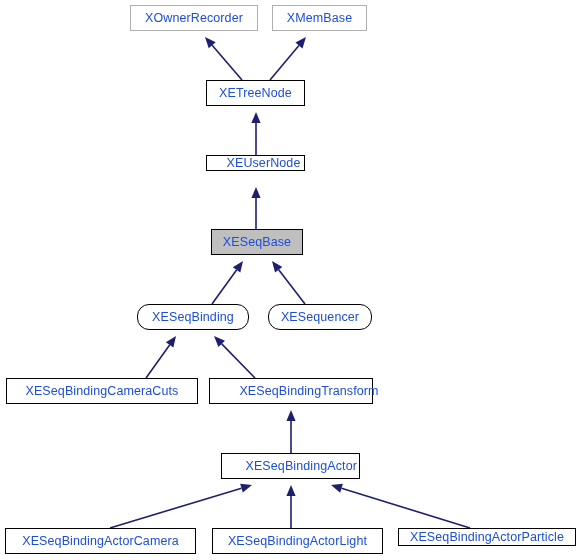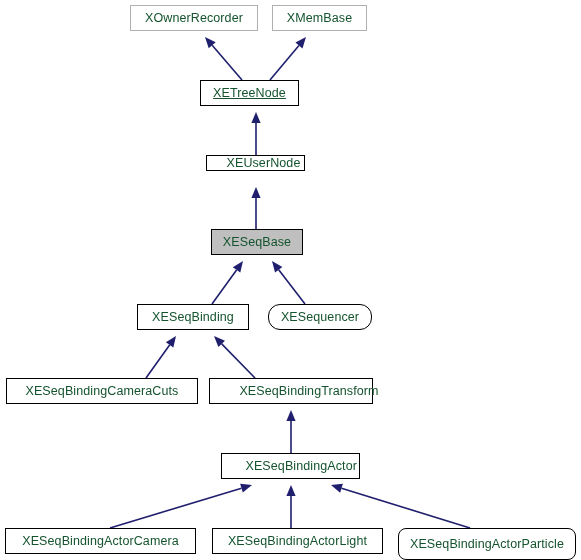--- a/index.html
+++ b/index.html
@@ -24,21 +24,21 @@
     pointer-events: none;
   }
   .node {
     position: absolute;
     box-sizing: border-box;
     display: flex;
     align-items: center;
     justify-content: center;
     background: #ffffff;
     border: 1px solid #000000;
-    color: #14532d;
+    color: #1d4ed8;
     font-size: 12.5px;
     line-height: 1;
     white-space: nowrap;
     letter-spacing: 0.1px;
     z-index: 2;
   }
   .node.ext {
     border: 1px solid #b0b0b0;
   }
   .node.current {
@@ -106,48 +106,48 @@
       </g>
     </svg>
 
   <div id="node-layer">
       <div class="node ext" style="left: 130px; top: 5px; width: 128px; height: 26px;">
         <span class="node-label">XOwnerRecorder</span>
       </div>
       <div class="node ext" style="left: 272px; top: 5px; width: 95px; height: 26px;">
         <span class="node-label">XMemBase</span>
       </div>
-      <div class="node" style="left: 200px; top: 80px; width: 99px; height: 26px; text-decoration: underline;">
+      <div class="node" style="left: 206px; top: 80px; width: 99px; height: 26px;">
         <span class="node-label">XETreeNode</span>
       </div>
       <div class="node" style="left: 206px; top: 155px; width: 99px; height: 16px; padding-left: 16px;">
         <span class="node-label">XEUserNode</span>
       </div>
       <div class="node current" style="left: 211px; top: 229px; width: 92px; height: 26px;">
         <span class="node-label">XESeqBase</span>
       </div>
-      <div class="node" style="left: 137px; top: 304px; width: 112px; height: 26px;">
+      <div class="node" style="left: 137px; top: 304px; width: 112px; height: 26px; border-radius: 12px;">
         <span class="node-label">XESeqBinding</span>
       </div>
       <div class="node" style="left: 268px; top: 304px; width: 104px; height: 26px; border-radius: 12px;">
         <span class="node-label">XESequencer</span>
       </div>
       <div class="node" style="left: 6px; top: 378px; width: 192px; height: 26px;">
         <span class="node-label">XESeqBindingCameraCuts</span>
       </div>
       <div class="node" style="left: 209px; top: 378px; width: 164px; height: 26px; padding-left: 36px;">
         <span class="node-label">XESeqBindingTransform</span>
       </div>
       <div class="node" style="left: 221px; top: 453px; width: 139px; height: 26px; justify-content: flex-end;">
         <span class="node-label">XESeqBindingActor</span>
       </div>
       <div class="node" style="left: 5px; top: 528px; width: 191px; height: 26px;">
         <span class="node-label">XESeqBindingActorCamera</span>
       </div>
       <div class="node" style="left: 212px; top: 528px; width: 171px; height: 26px;">
         <span class="node-label">XESeqBindingActorLight</span>
       </div>
-      <div class="node" style="left: 398px; top: 528px; width: 178px; height: 32px; border-radius: 8px;">
+      <div class="node" style="left: 398px; top: 528px; width: 178px; height: 18px;">
         <span class="node-label">XESeqBindingActorParticle</span>
       </div>
     </div>
 
 </div>
 
 </body></html>

